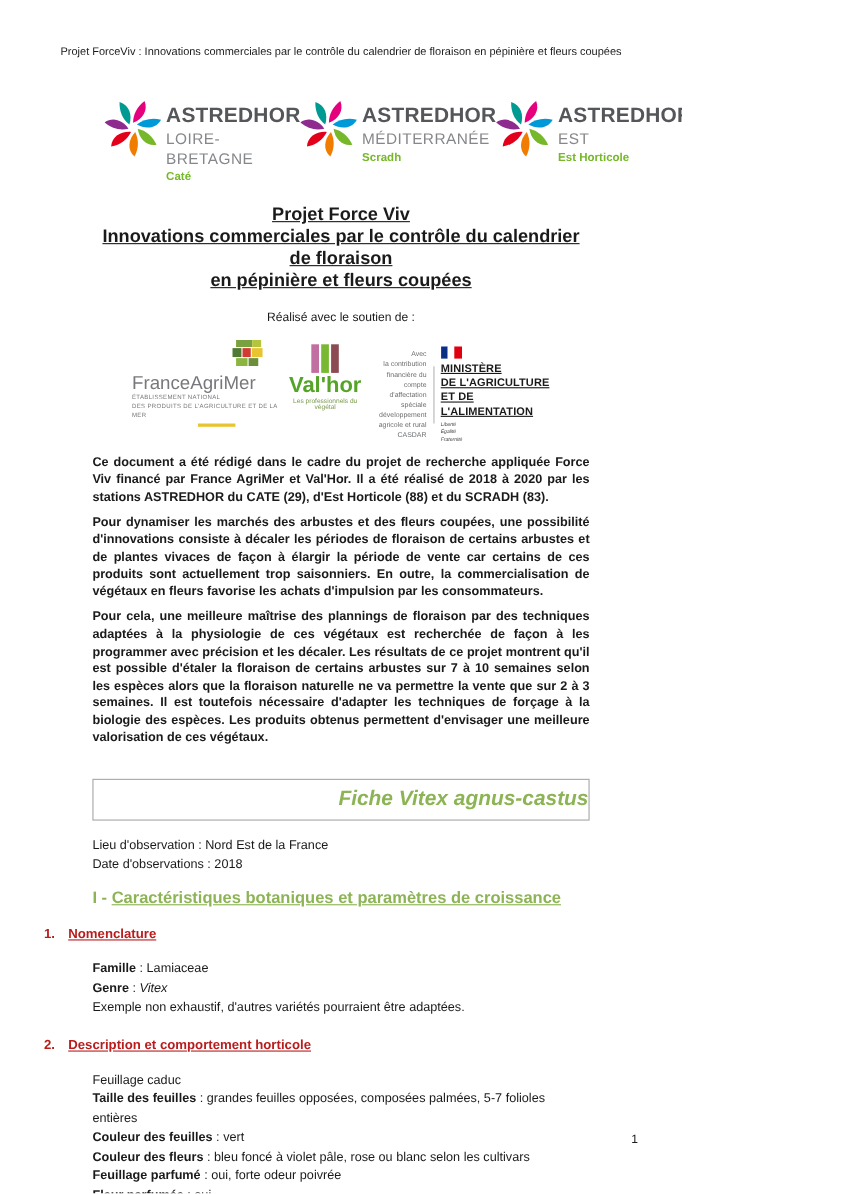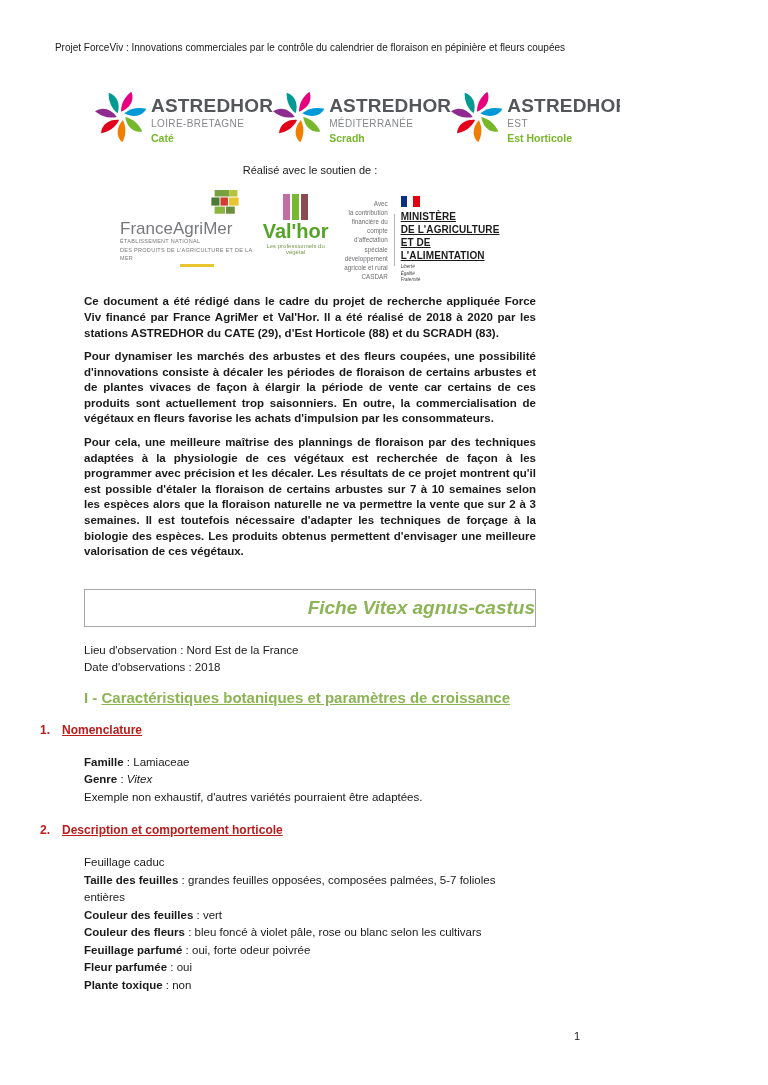--- a/index.html
+++ b/index.html
@@ -10,21 +10,21 @@
 
   
   .running-header { padding-top:42px; text-align:center; font-size:10px; color:#1a1a1a; }
 
   
   .logos-row { display:flex; justify-content:space-between; margin:34px 95px 0 95px; }
   .astredhor-logo { display:flex; align-items:flex-start; gap:4px; }
   .astredhor-logo svg { width:52px; height:58px; flex:none; }
   .astredhor-text { padding-top:9px; }
   .astredhor-brand { font-size:19px; font-weight:bold; color:#54565a; letter-spacing:0.2px; line-height:1; }
-  .astredhor-region { font-size:10px; color:#85878a; letter-spacing:0.4px; line-height:1.3; margin-top:2px; }
+  .astredhor-region { font-size:14px; color:#85878a; letter-spacing:0.4px; line-height:1.3; margin-top:2px; }
   .astredhor-station { font-size:10.5px; font-weight:bold; color:#76b82a; line-height:1.3; margin-top:2px; }
 
   
   .main-title { margin-top:16px; text-align:center; font-weight:bold; font-size:16.5px; line-height:20px; }
   .main-title .t-line { text-decoration:underline; }
 
   .support-line { margin-top:18px; text-align:center; font-size:11px; }
 
   
   .sponsors-row { display:flex; align-items:flex-start; margin:14px 110px 0 120px; justify-content:space-between; }
@@ -170,20 +170,25 @@
           </g>
       </svg>
       <div class="astredhor-text">
         <div class="astredhor-brand">ASTREDHOR</div>
         <div class="astredhor-region">EST</div>
         <div class="astredhor-station">Est Horticole</div>
       </div>
     </div>
   </div>
 
+  <div class="main-title content">
+    <div class="t-line">Projet Force Viv</div>
+    <div class="t-line">Innovations commerciales par le contrôle du calendrier de floraison</div>
+    <div class="t-line">en pépinière et fleurs coupées</div>
+  </div>
 
   <div class="support-line">Réalisé avec le soutien de :</div>
 
   <div class="sponsors-row">
 
     <div class="fam-logo">
       <svg class="fam-mosaic" width="40" height="26" viewBox="0 0 24 16">
         <rect x="5" y="0" width="9" height="4" fill="#79a13f"></rect>
         <rect x="14" y="0" width="5" height="4" fill="#b4c43c"></rect>
         <rect x="3" y="4.6" width="5" height="5" fill="#4f7a33"></rect>

